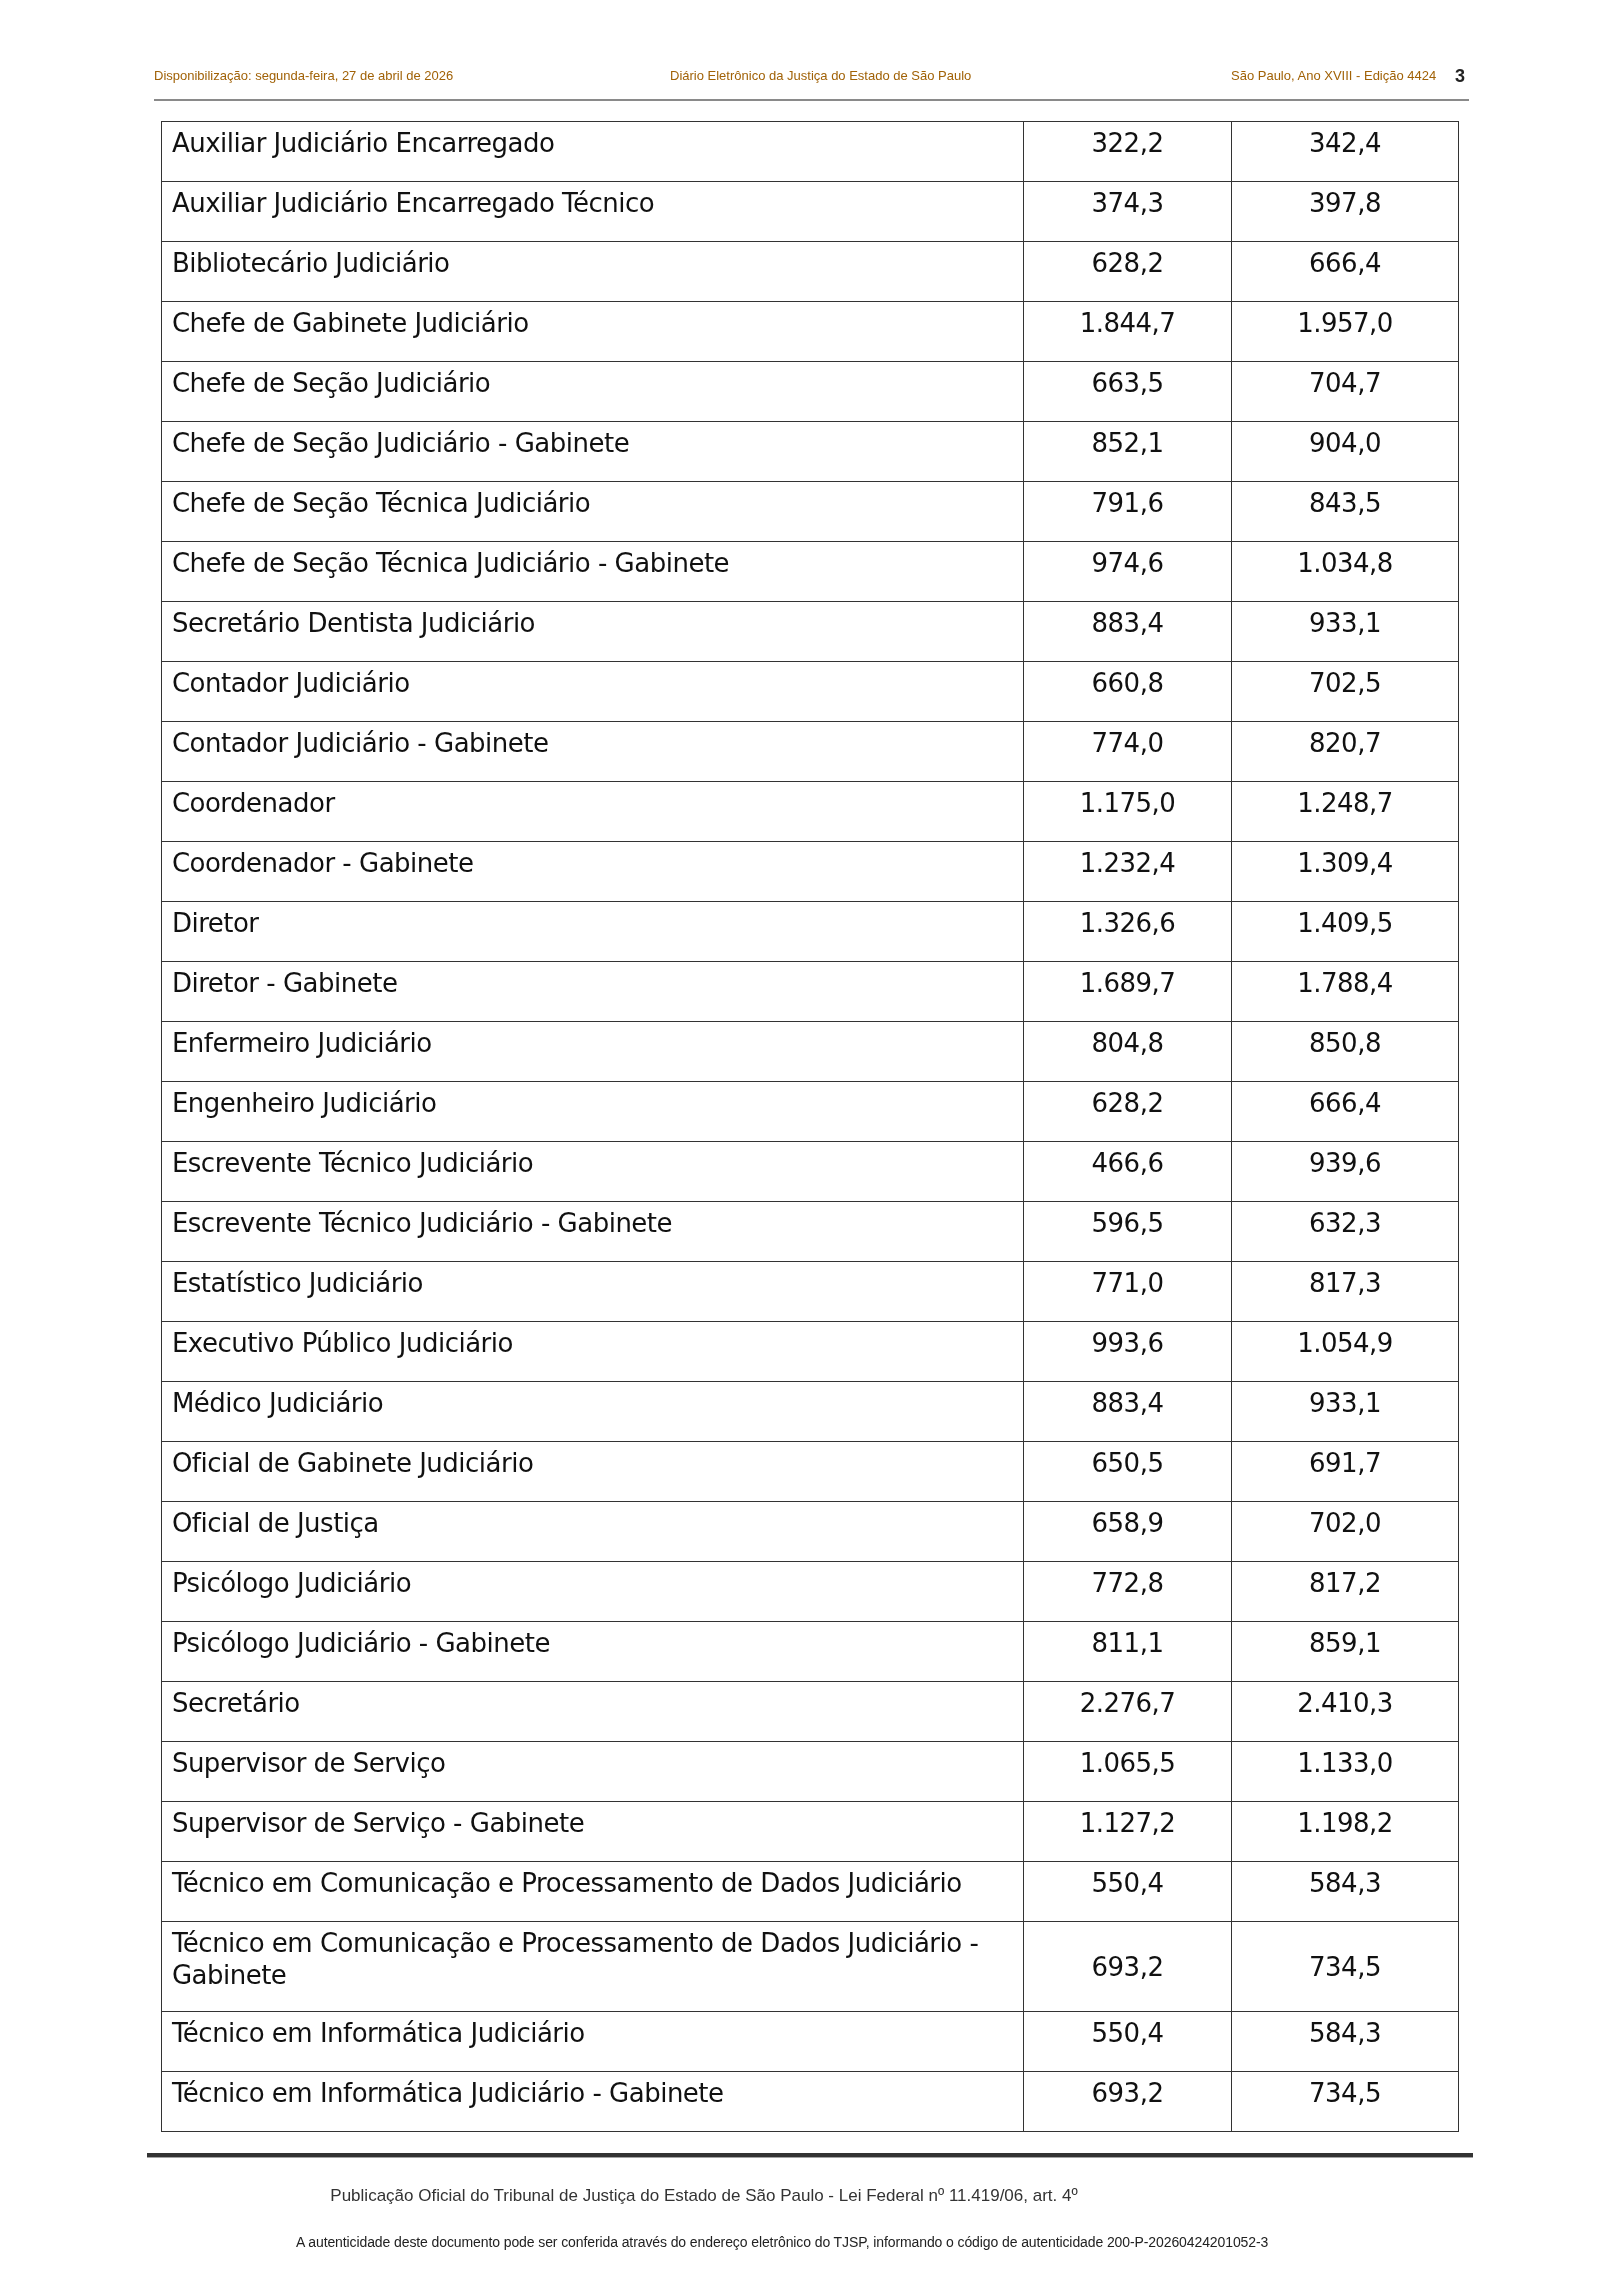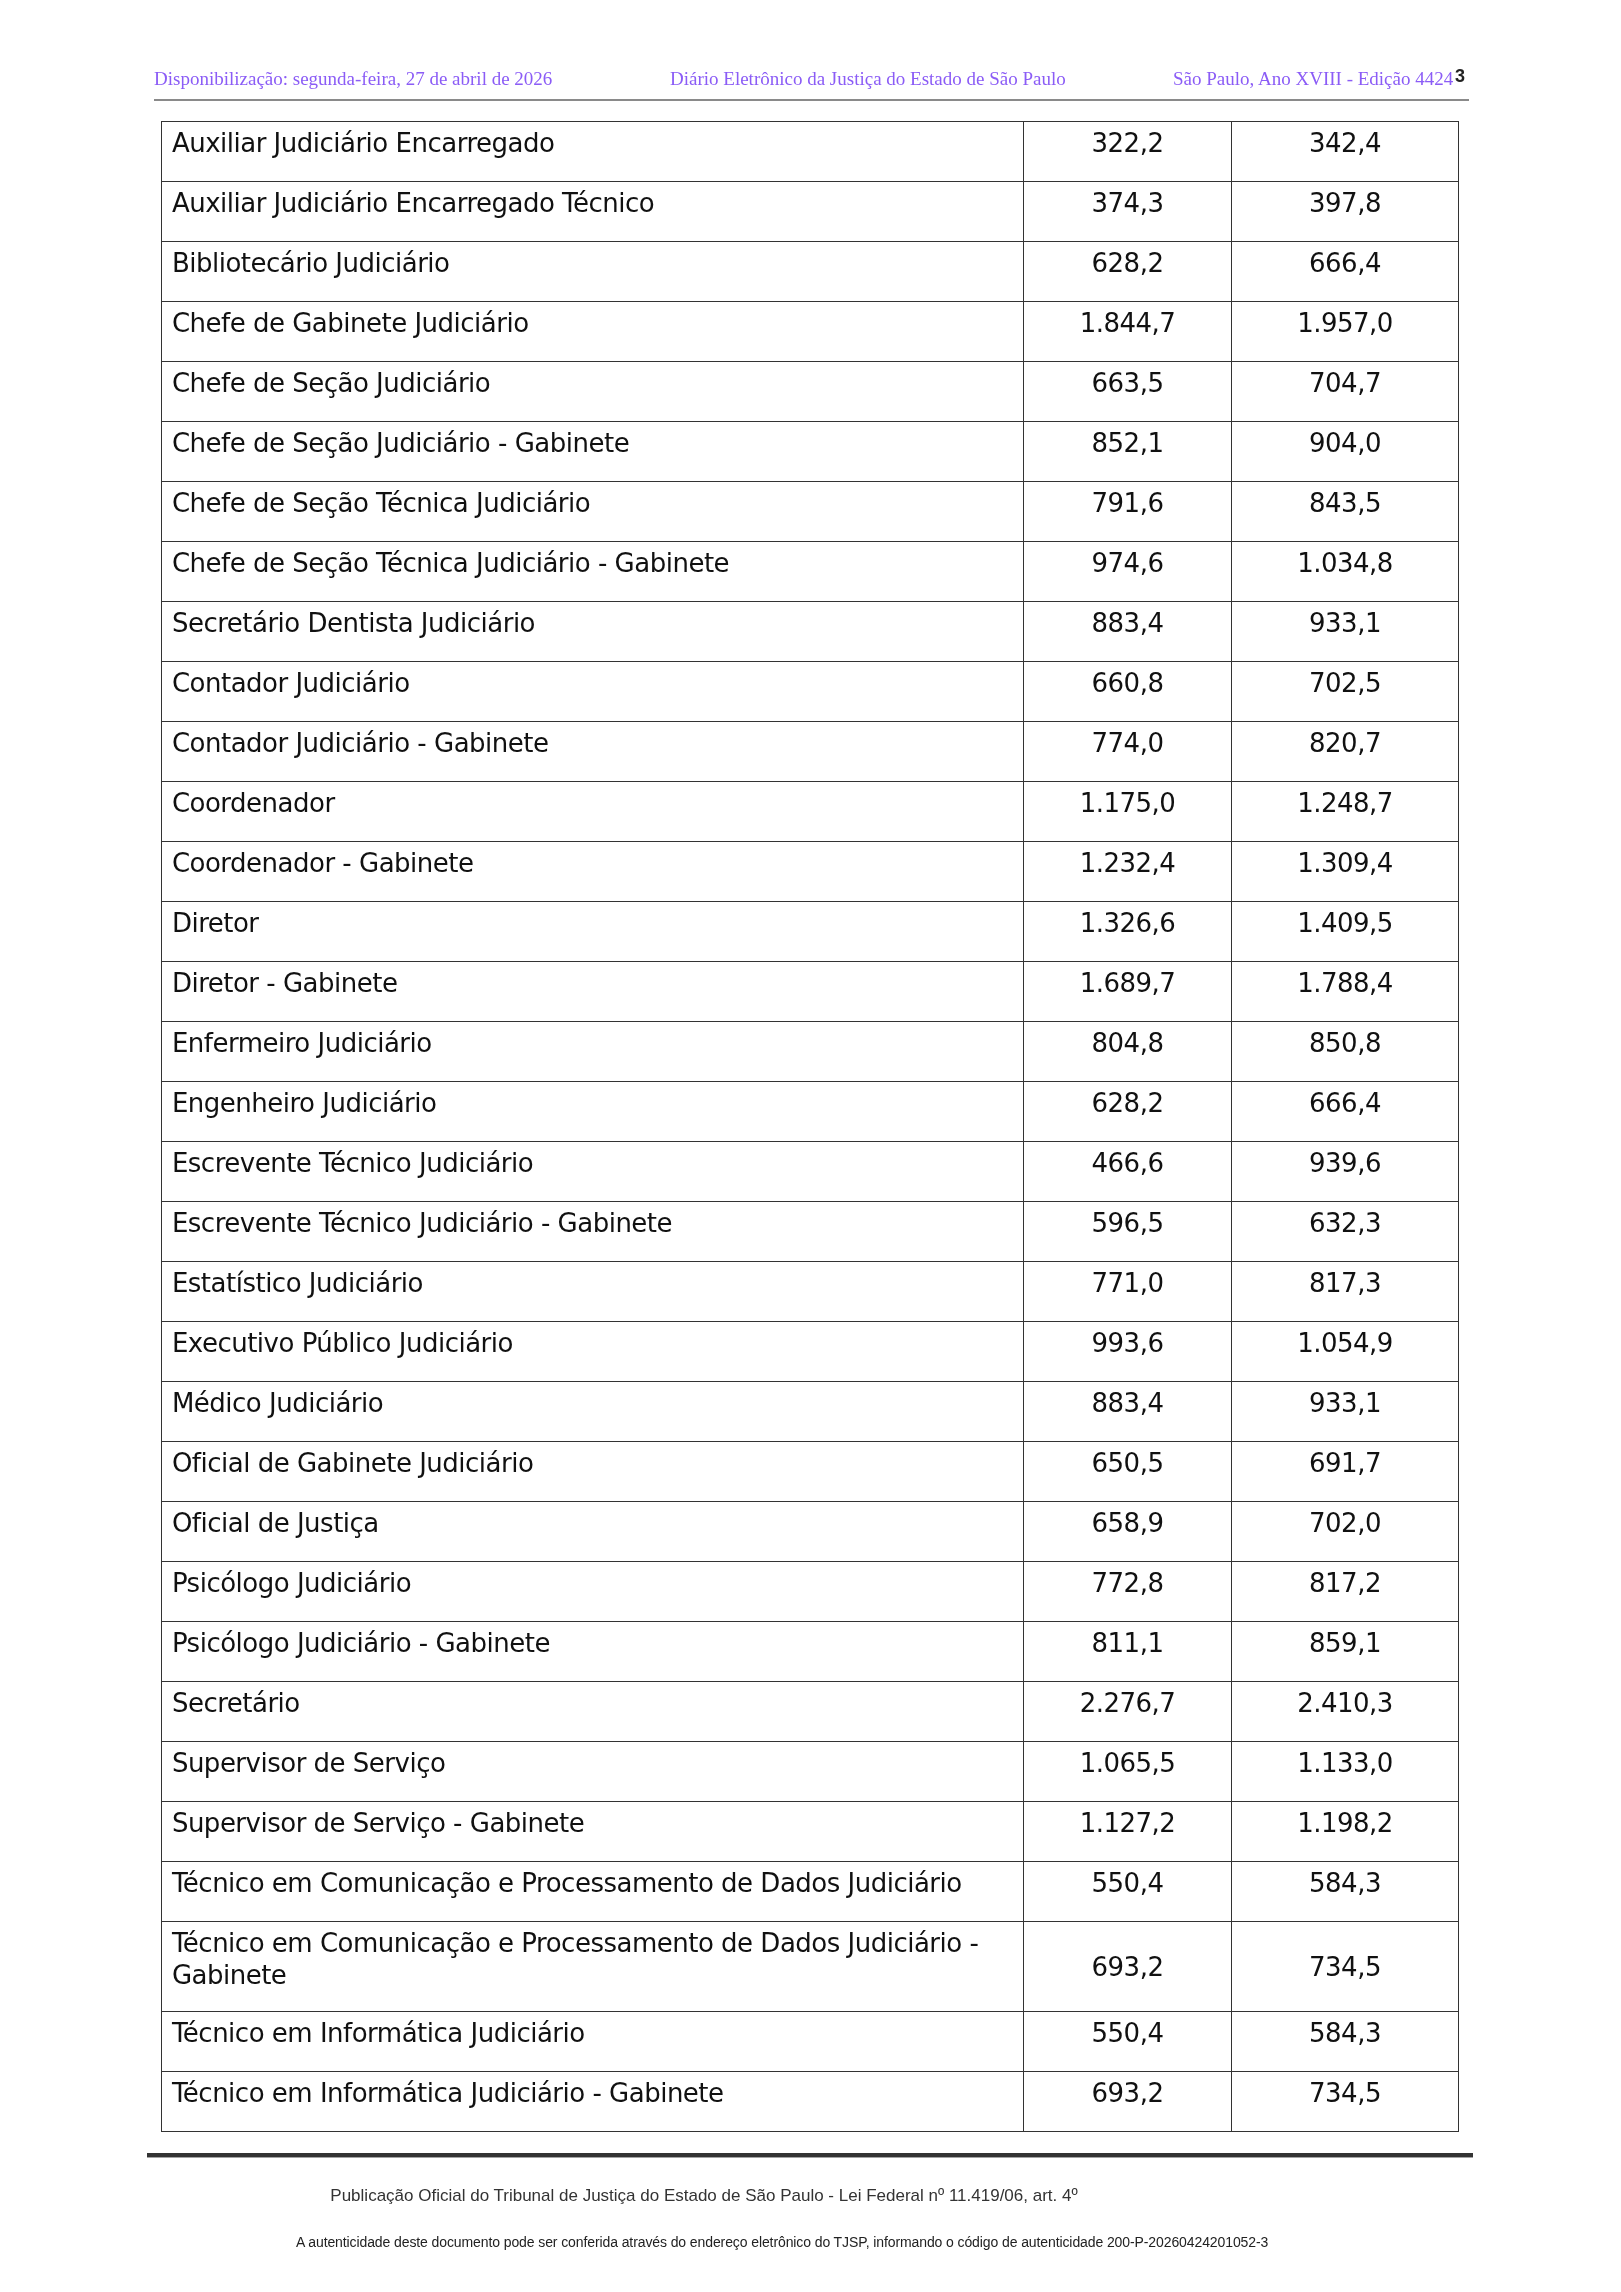--- a/index.html
+++ b/index.html
@@ -1,20 +1,20 @@
 <!DOCTYPE html>
 <html style="font-size:14.3px"><head>
 <meta charset="utf-8">
 <style>
   html, body { margin: 0; padding: 0; background: #ffffff; }
   body { width: 1621px; height: 2293px; position: relative; overflow: hidden; color: #111; }
-  .hdr { position: absolute; top: 68px; font-family: Liberation Serif, serif; font-size: 19px; color: #8b5cf6; white-space: nowrap; }
+  .hdr { position: absolute; top: 68px; font-family: Liberation Sans, sans-serif; font-size: 13px; color: #a16207; white-space: nowrap; }
   #hdr-left { left: 154px; }
   #hdr-center { left: 670px; }
-  #hdr-right { left: 1173px; }
+  #hdr-right { left: 1231px; }
   #hdr-page { position: absolute; left: 1455px; top: 66px; font-family: "Liberation Sans", sans-serif; font-weight: bold; font-size: 18px; color: #222; }
   #hdr-rule { position: absolute; left: 154px; top: 99px; width: 1315px; height: 1.8px; background: #8a8a8a; }
 
   table#cargos { position: absolute; left: 161px; top: 121px; width: 1298px; border-collapse: collapse; table-layout: fixed;
     font-family: "DejaVu Sans", sans-serif; font-size: 26px; }
   #cargos col.c1 { width: 862px; }
   #cargos col.c2 { width: 208px; }
   #cargos col.c3 { width: 227px; }
   #cargos td { border: 1.8px solid #333; vertical-align: top; padding: 4.5px 0 0 0; line-height: 32px; height: 56px; box-sizing: border-box; letter-spacing: -0.5px; }
   #cargos tr { height: 60px; }

